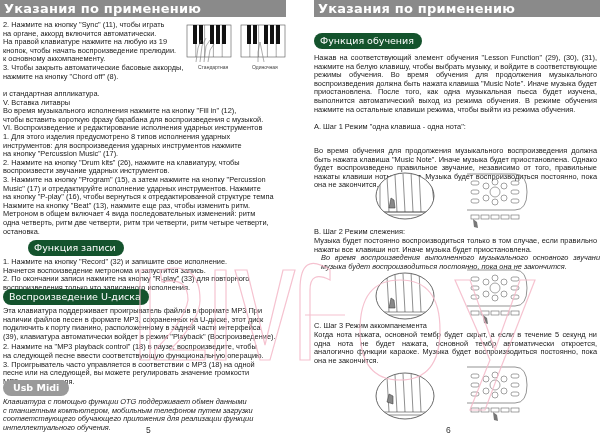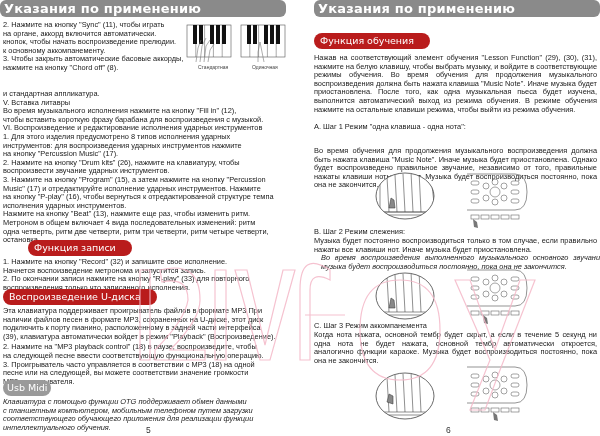--- a/index.html
+++ b/index.html
@@ -4,47 +4,48 @@
 <style>
   * { margin:0; padding:0; box-sizing:border-box; }
   html, body { width:600px; height:436px; background:#ffffff; overflow:hidden; }
   body { font-family:"Liberation Sans", sans-serif; color:#1a1a1a; position:relative; }
   .page { position:absolute; top:0; width:300px; height:436px; }
   .page.left { left:0; }
   .page.right { left:300px; }
   .page-header {
     position:absolute; top:0; height:17px; background:#8a8a8a; color:#fff;
     font-family:"DejaVu Sans", sans-serif; font-weight:bold; font-size:13px;
-    line-height:17px; padding-left:4px; letter-spacing:0.2px;border-radius:6px;
+    line-height:17px; padding-left:4px; letter-spacing:0.2px;
   }
   .page.left .page-header { left:0; width:286px; }
   .page.right .page-header { left:14px; width:286px; padding-left:4px; }
   .txt { position:absolute; font-size:7.4px; line-height:8.6px; color:#1a1a1a; }
   .txt p { margin:0; }
   .just { text-align:justify; }
   .pill {
-    position:absolute; background:#b91c1c; color:#fff; border-radius:9px;
+    position:absolute; background:#14532d; color:#fff; border-radius:9px;
     font-family:"DejaVu Sans", sans-serif; font-size:9.5px; height:16px; line-height:16px;
-    padding:0 16px 0 6px;
+    padding:0 8px 0 6px;
   }
   .pill.light { background:#9a9a9a; }
   .pagenum { position:absolute; font-size:8.5px; color:#333; }
   .fig { position:absolute; }
   .fig-label { position:absolute; font-size:5px; color:#444; }
   .watermark { position:absolute; pointer-events:none; }
 </style>
 </head>
 <body>
 
 <div class="page left">
   <div class="page-header">Указания по применению</div>
 
   <div class="txt" style="left:3px;top:21px;width:185px;">
     <p>2. Нажмите на кнопку "Sync" (11), чтобы играть</p>
     <p>на органе, аккорд включится автоматически.</p>
+    <p>На правой клавиатуре нажмите на любую из 19</p>
     <p>кнопок, чтобы начать воспроизведение прелюдии.</p>
     <p>к основному аккомпанементу.</p>
     <p>3. Чтобы закрыть автоматические басовые аккорды,</p>
     <p>нажмите на кнопку "Chord off" (8).</p>
   </div>
 
   <div class="fig" style="left:186px;top:24px;width:100px;height:48px;">
     <svg width="100" height="40" viewBox="0 0 100 40">
       <g fill="#fff" stroke="#555" stroke-width="0.6">
         <rect x="1" y="1" width="44" height="32"></rect>
@@ -88,21 +89,20 @@
     <p>чтобы вставить короткую фразу барабана для воспроизведения с музыкой.</p>
     <p>VI. Воспроизведение и редактирование исполнения ударных инструментов</p>
     <p>1. Для этого изделия предусмотрено 8 типов исполнения ударных</p>
     <p>инструментов: для воспроизведения ударных инструментов нажмите</p>
     <p>на кнопку "Percussion Music" (17).</p>
     <p>2. Нажмите на кнопку "Drum kits" (26), нажмите на клавиатуру, чтобы</p>
     <p>воспроизвести звучание ударных инструментов.</p>
     <p>3. Нажмите на кнопку "Program" (15), а затем нажмите на кнопку "Percussion</p>
     <p>Music" (17) и отредактируйте исполнение ударных инструментов. Нажмите</p>
     <p>на кнопку "P-play" (16), чтобы вернуться к отредактированной структуре темпа</p>
-    <p>исполнения ударных инструментов.</p>
     <p>Нажмите на кнопку "Beat" (13), нажмите еще раз, чтобы изменить ритм.</p>
     <p>Метроном в общем включает 4 вида последовательных изменений: ритм</p>
     <p>одна четверть, ритм две четверти, ритм три четверти, ритм четыре четверти,</p>
     <p>остановка.</p>
   </div>
 
   <div class="pill" style="left:3px;top:240px;margin-left:25px;">Функция записи</div>
   <div class="txt" style="left:3px;top:258px;width:295px;">
     <p>1. Нажмите на кнопку "Record" (32) и запишите свое исполнение.</p>
     <p>Начнется воспоизведение метронома и запустится запись.</p>
@@ -112,25 +112,25 @@
 
   <div class="pill" style="left:3px;top:289px;">Воспроизведение U-диска</div>
   <div class="txt" style="left:3px;top:307px;width:297px;">
     <p>Эта клавиатура поддерживает проигрыватель файлов в формате MP3 При</p>
     <p>наличии файлов песен в формате MP3, сохраненных на U-диске, этот диск</p>
     <p>подключить к порту пианино, расположенному в задней части интерфейса</p>
     <p>(39), клавиатура автоматически войдет в режим "Playback" (Воспроизведение).</p>
     <p style="margin-top:2px">2. Нажмите на "MP3 playback control" (18) в паузе, воспроизведите, чтобы</p>
     <p>на следующей песне ввести соответствующую функциональную операцию.</p>
     <p>3. Проигрыватель часто управляется в соответствии с MP3 (18) на одной</p>
-    <p>песне или на следующей, вы можете соответствии значение громкости</p>
+    <p>песне или на следующей, вы можете регулировать значение громкости</p>
     <p>MP3-проигрывателя.</p>
   </div>
 
-  <div class="pill light" style="left:3px;top:380px;padding:0 4px;">Usb Midi</div>
+  <div class="pill light" style="left:3px;top:380px;padding:0 10px;font-weight:bold;">Usb Midi</div>
   <div class="txt" style="left:3px;top:398px;width:295px;font-style:italic;">
     <p>Клавиатура с помощью функции OTG поддерживает обмен данными</p>
     <p>с планшетным компьютером, мобильным телефоном путем загрузки</p>
     <p>соответствующего обучающего приложения для реализации функции</p>
     <p>интеллектуального обучения.</p>
   </div>
 
   <div class="pagenum" style="left:146px;top:425px;">5</div>
 </div>
 

